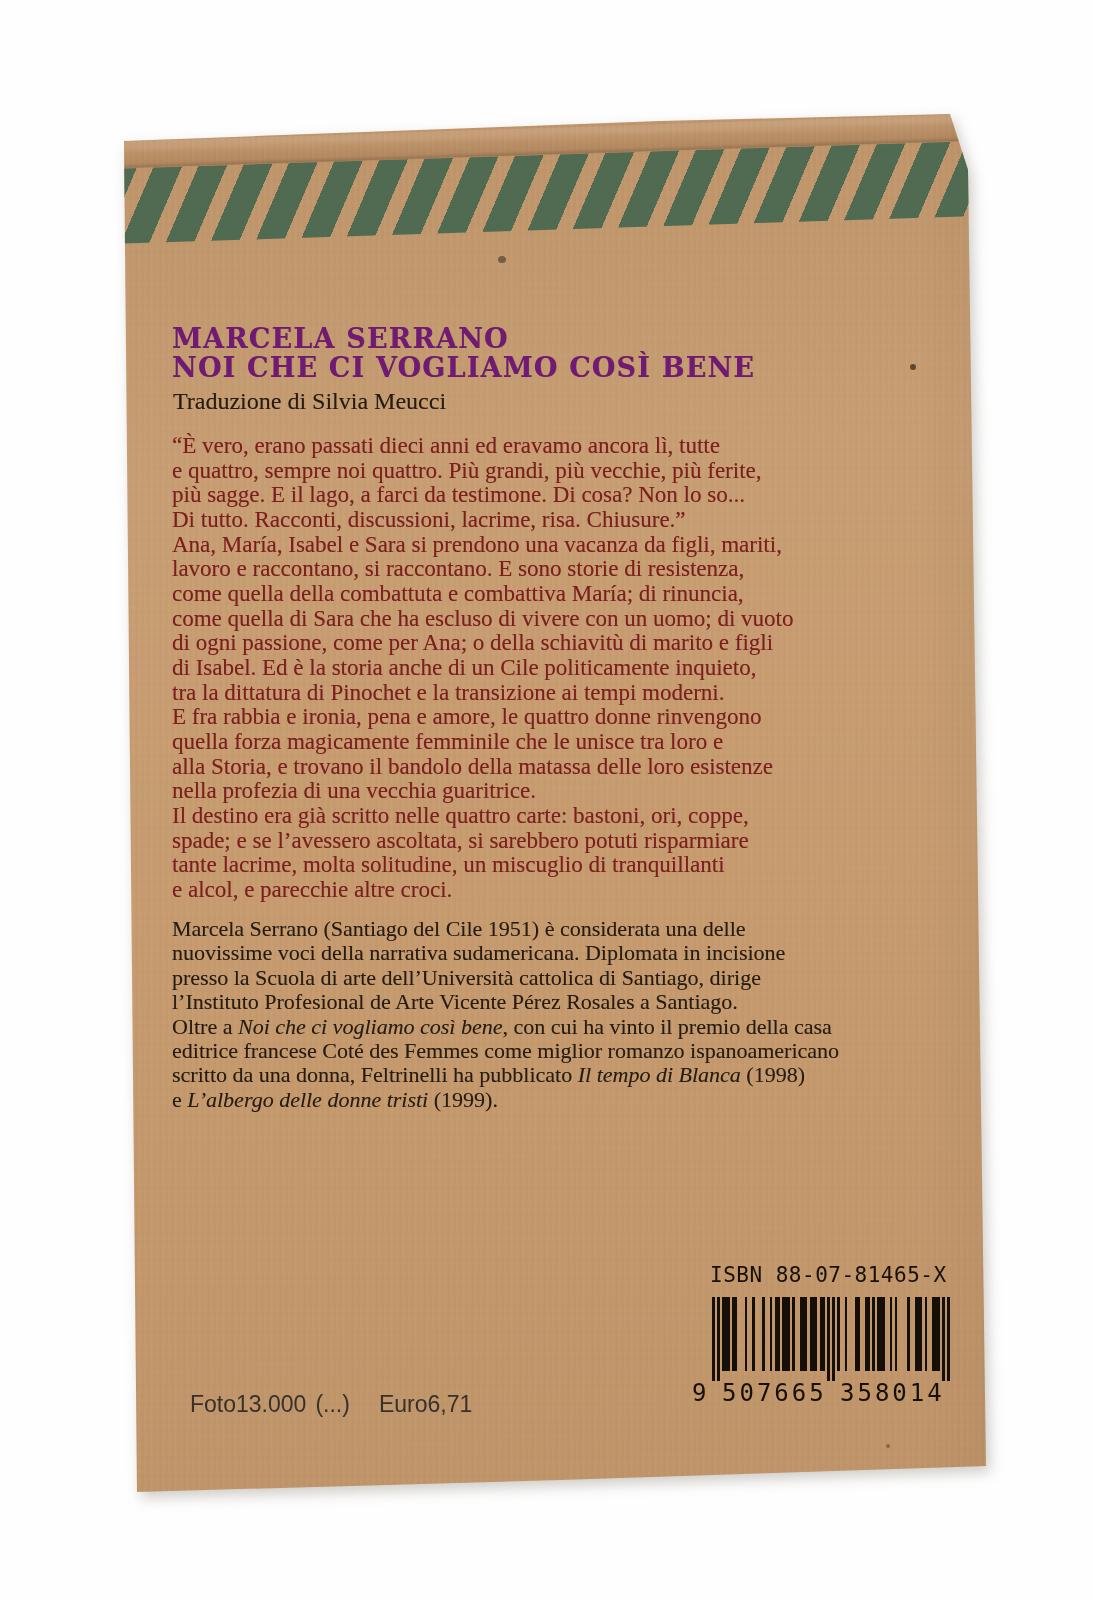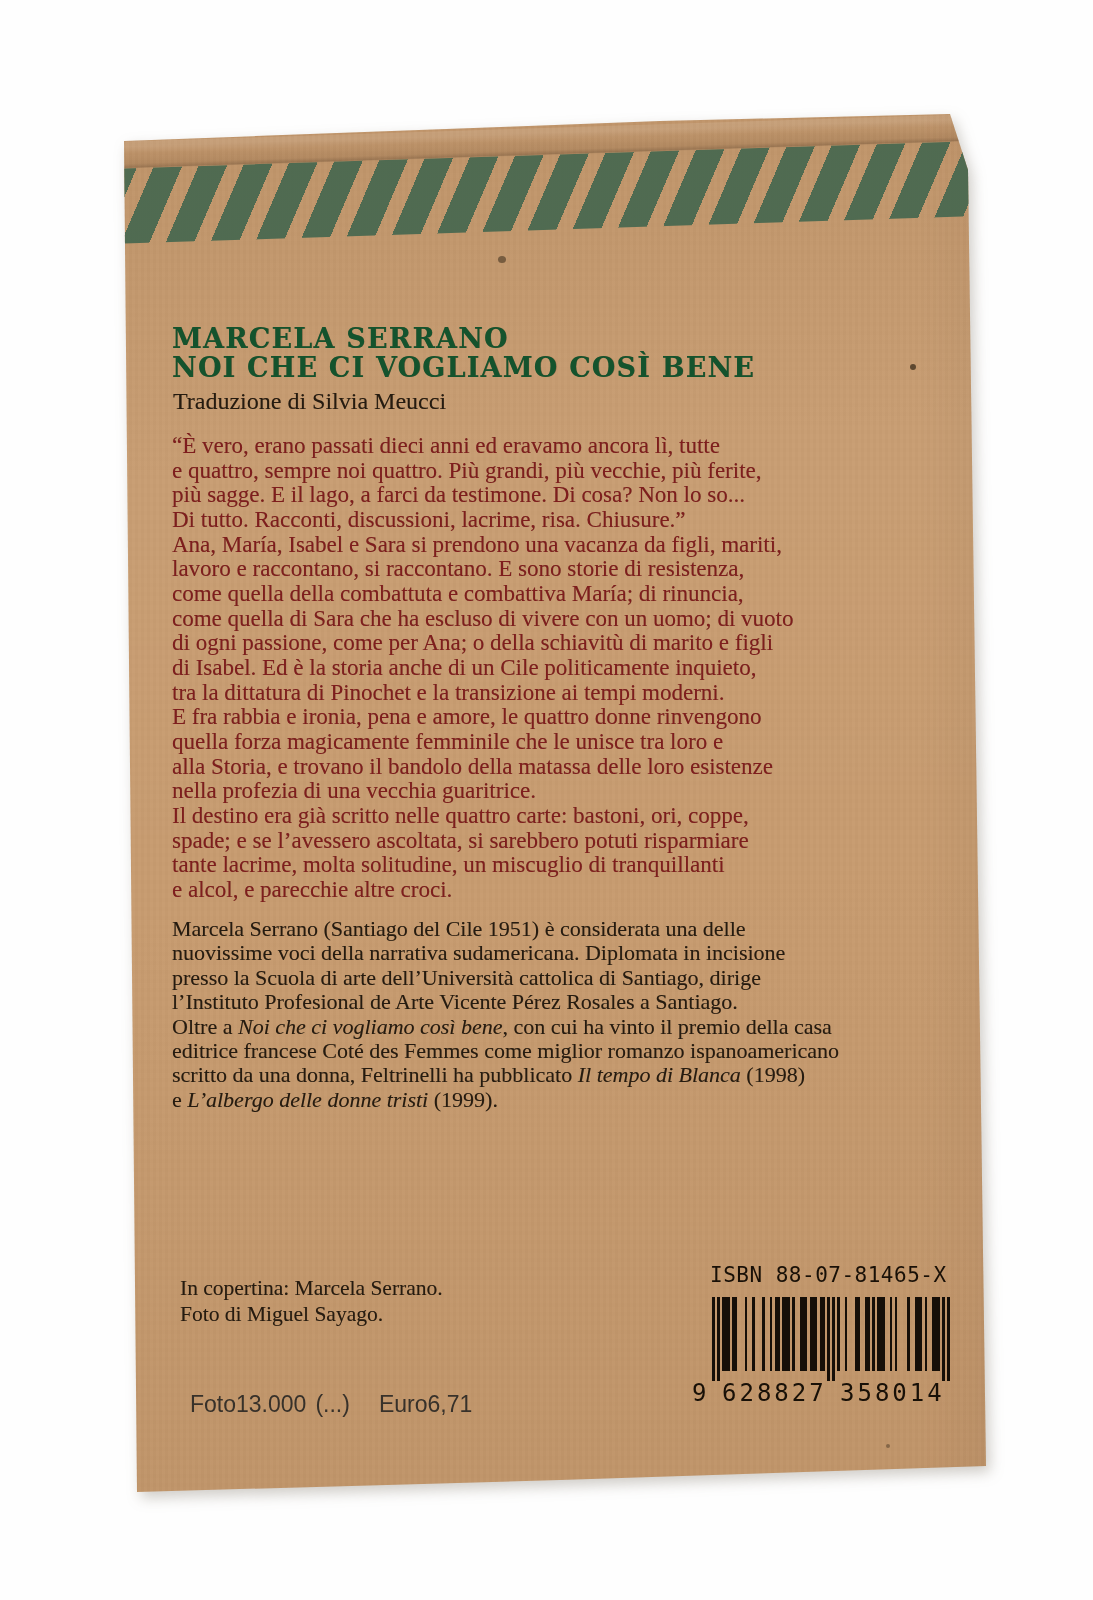--- a/index.html
+++ b/index.html
@@ -41,21 +41,21 @@
     opacity:.96;
   }
   .speck{position:absolute;border-radius:50%;background:#5d4830;}
   .speck.s1{left:910px;top:364px;width:6px;height:6px;}
   .speck.s2{left:498px;top:256px;width:8px;height:7px;opacity:.75;}
   .speck.s3{left:886px;top:1444px;width:4px;height:4px;opacity:.6;}
 
   .title-line{
     position:absolute;left:172px;
     font-family:"DejaVu Serif", serif;font-weight:700;font-size:27px;line-height:1;
-    letter-spacing:1.2px;color:#14532d;
+    letter-spacing:1.2px;color:#701a75;
     text-shadow:.3px .3px .4px rgba(40,24,10,.4);white-space:nowrap;
   }
   .t1{top:325px;}
   .t2{top:354px;}
   .translator{
     position:absolute;left:173px;top:388px;
     font-size:24px;line-height:1.1;color:#251b10;white-space:nowrap;
     text-shadow:.2px .2px .3px rgba(40,24,10,.35);
   }
   .blurb{
@@ -111,21 +111,20 @@
       <div class="speck s1"></div>
       <div class="speck s2"></div>
       <div class="speck s3"></div>
 
       <div class="title-line t1">MARCELA SERRANO</div>
       <div class="title-line t2">NOI CHE CI VOGLIAMO COSÌ BENE</div>
       <div class="translator">Traduzione di Silvia Meucci</div>
 
       <div class="blurb">“È vero, erano passati dieci anni ed eravamo ancora lì, tutte<br>e quattro, sempre noi quattro. Più grandi, più vecchie, più ferite,<br>più sagge. E il lago, a farci da testimone. Di cosa? Non lo so...<br>Di tutto. Racconti, discussioni, lacrime, risa. Chiusure.”<br>Ana, María, Isabel e Sara si prendono una vacanza da figli, mariti,<br>lavoro e raccontano, si raccontano. E sono storie di resistenza,<br>come quella della combattuta e combattiva María; di rinuncia,<br>come quella di Sara che ha escluso di vivere con un uomo; di vuoto<br>di ogni passione, come per Ana; o della schiavitù di marito e figli<br>di Isabel. Ed è la storia anche di un Cile politicamente inquieto,<br>tra la dittatura di Pinochet e la transizione ai tempi moderni.<br>E fra rabbia e ironia, pena e amore, le quattro donne rinvengono<br>quella forza magicamente femminile che le unisce tra loro e<br>alla Storia, e trovano il bandolo della matassa delle loro esistenze<br>nella profezia di una vecchia guaritrice.<br>Il destino era già scritto nelle quattro carte: bastoni, ori, coppe,<br>spade; e se l’avessero ascoltata, si sarebbero potuti risparmiare<br>tante lacrime, molta solitudine, un miscuglio di tranquillanti<br>e alcol, e parecchie altre croci.</div>
       <div class="bio">Marcela Serrano (Santiago del Cile 1951) è considerata una delle<br>nuovissime voci della narrativa sudamericana. Diplomata in incisione<br>presso la Scuola di arte dell’Università cattolica di Santiago, dirige<br>l’Instituto Profesional de Arte Vicente Pérez Rosales a Santiago.<br>Oltre a <em>Noi che ci vogliamo così bene</em>, con cui ha vinto il premio della casa<br>editrice francese Coté des Femmes come miglior romanzo ispanoamericano<br>scritto da una donna, Feltrinelli ha pubblicato <em>Il tempo di Blanca</em> (1998)<br>e <em>L’albergo delle donne tristi</em> (1999).</div>
-      <div class="credits">In copertina: Marcela Serrano.<br>Foto di Miguel Sayago.</div>
 
       <div class="isbn">ISBN 88-07-81465-X</div>
 
       <div class="barcode">
         <div class="bars">
             <div class="bar guard" style="left:0.0px"></div>
             <div class="bar guard" style="left:5.0px"></div>
             <div class="bar" style="left:10.0px"></div>
             <div class="bar" style="left:12.5px"></div>
             <div class="bar" style="left:15.0px"></div>
@@ -169,21 +168,21 @@
             <div class="bar" style="left:207.5px"></div>
             <div class="bar" style="left:212.5px"></div>
             <div class="bar" style="left:220.0px"></div>
             <div class="bar" style="left:222.5px"></div>
             <div class="bar" style="left:225.0px"></div>
             <div class="bar guard" style="left:230.0px"></div>
             <div class="bar guard" style="left:235.0px"></div>
           </div>
         <div class="bc-digits">
           <span class="d9">9</span>
-          <span class="g1">628827</span>
+          <span class="g1">507665</span>
           <span class="g2">358014</span>
         </div>
       </div>
 
       <div class="price">
         <span>Foto</span><span class="amt1">13.000</span><span class="note">(...)</span><span class="euro">Euro</span><span class="amt2">6,71</span>
       </div>
     </div>
   </div>
 </div>

